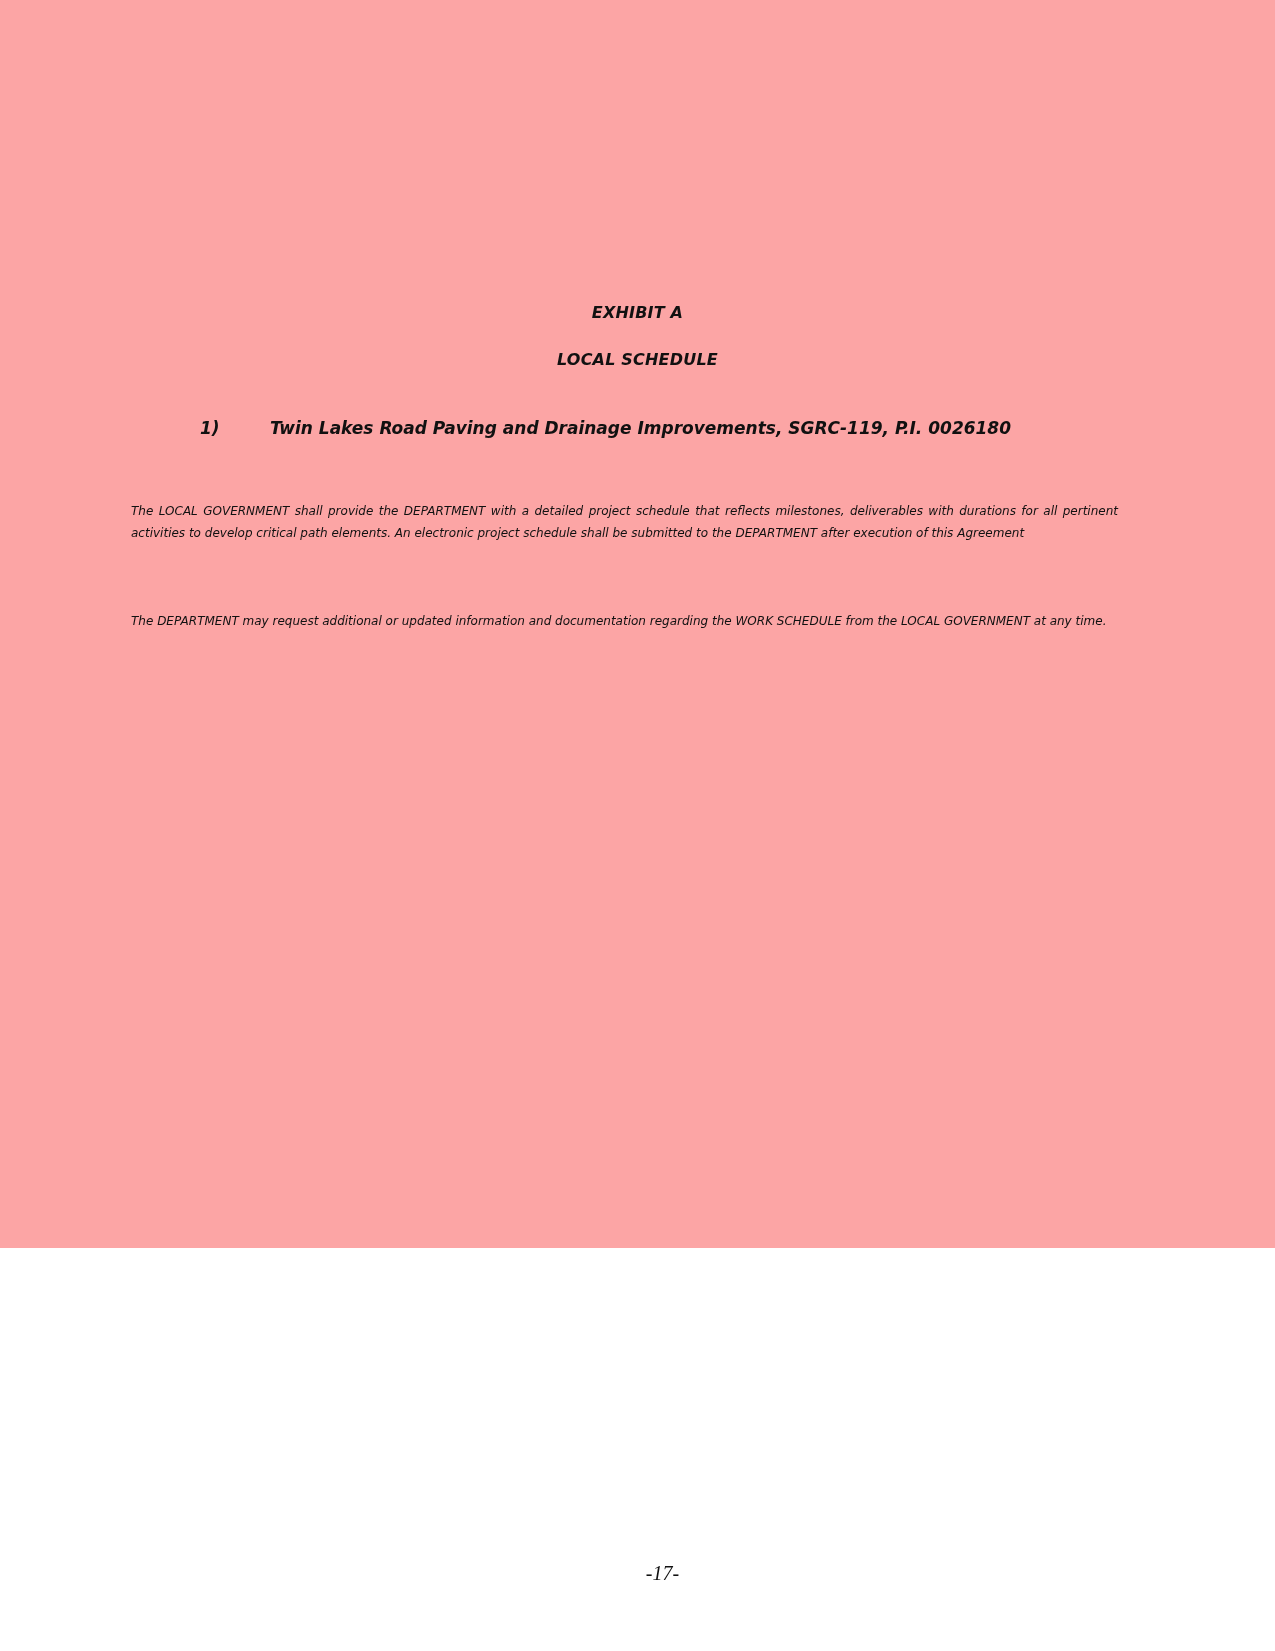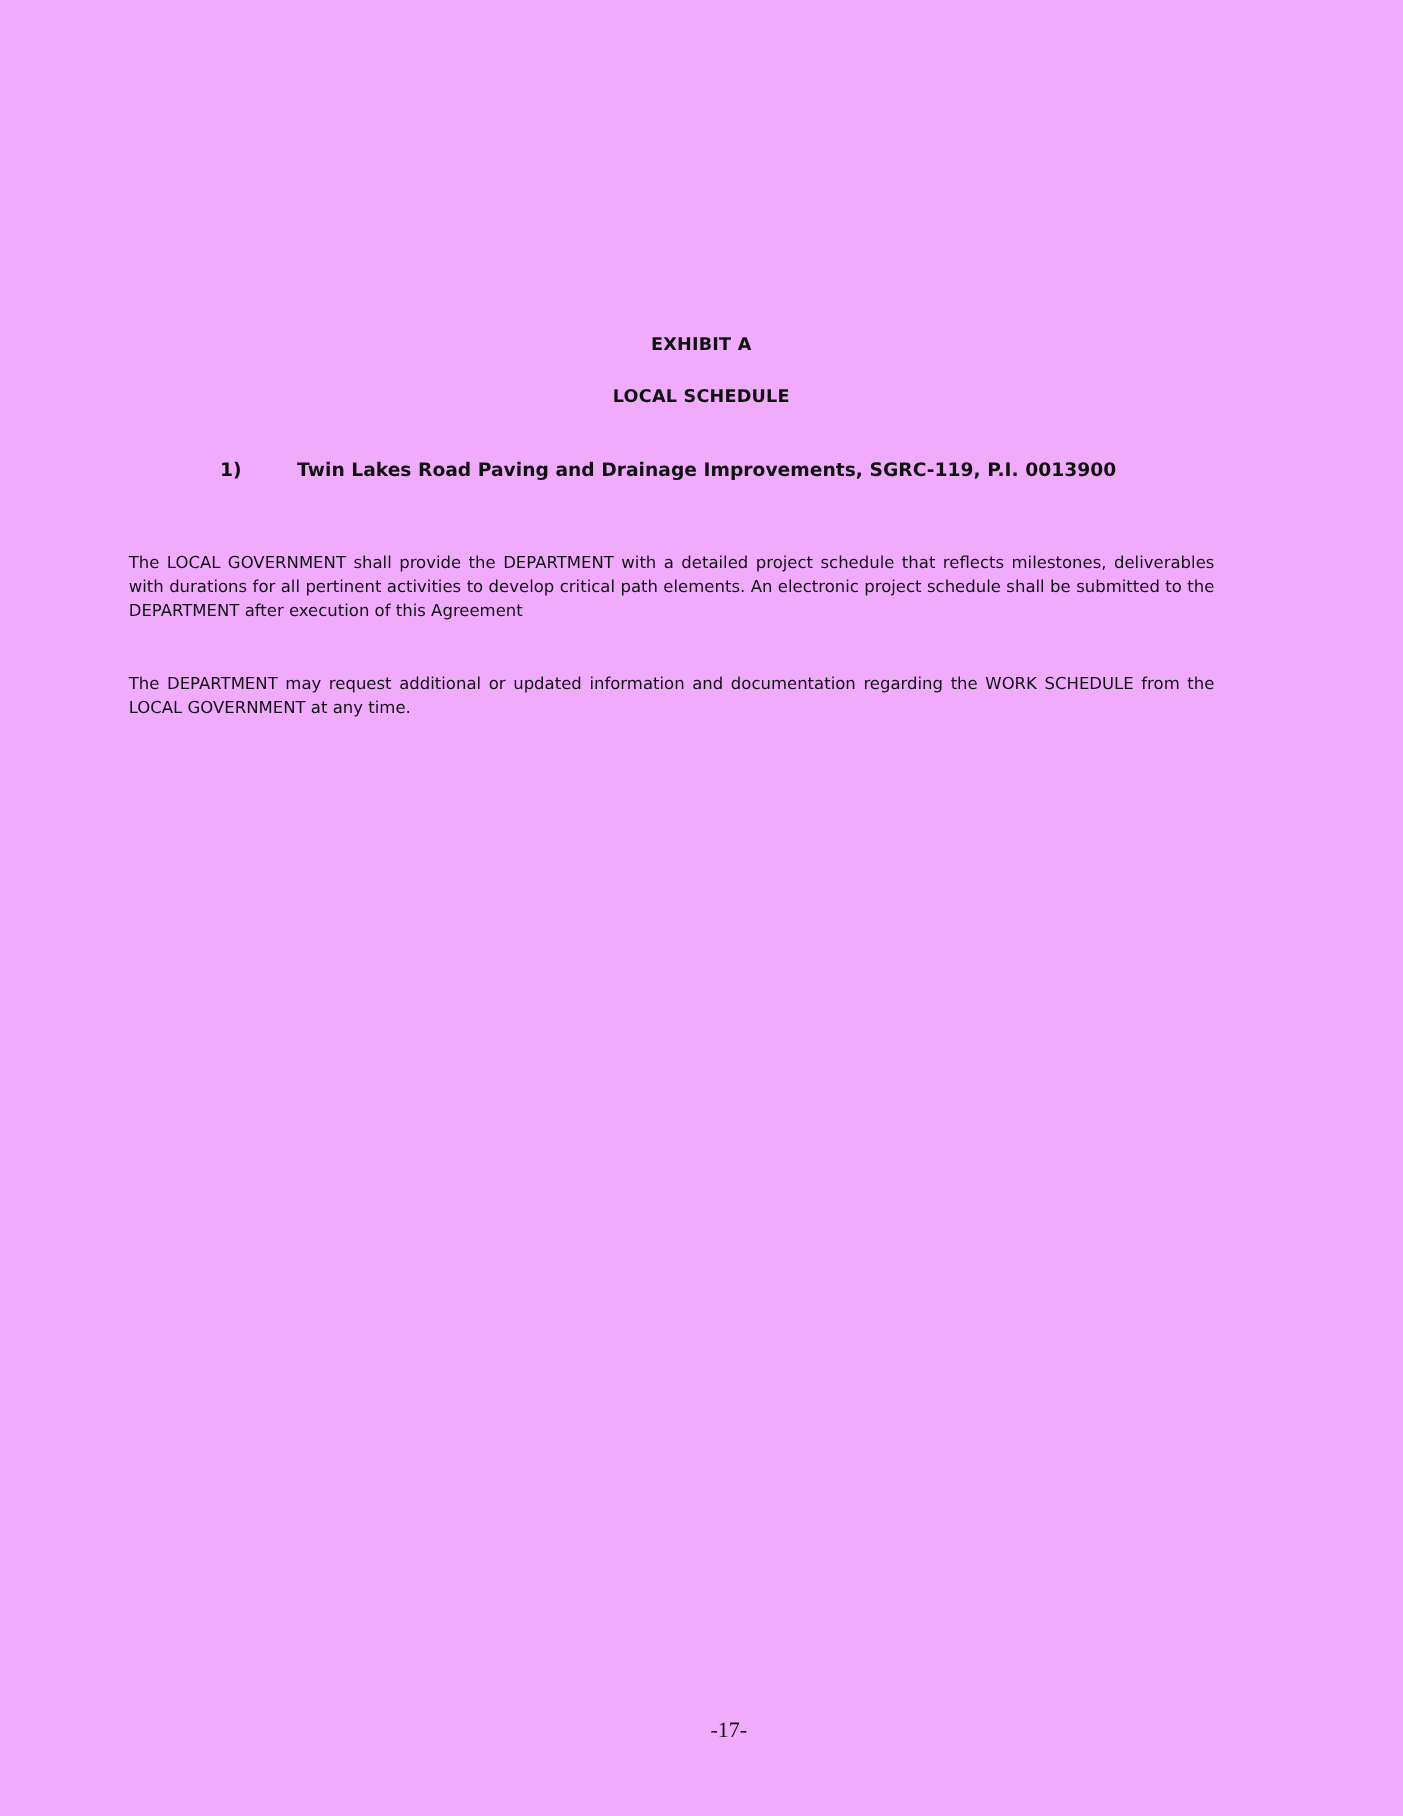--- a/index.html
+++ b/index.html
@@ -1,51 +1,51 @@
 <!DOCTYPE html>
 <html><head>
 <meta charset="utf-8">
 <style>
   html, body { margin: 0; padding: 0; background: #ffffff; }
   body { width: 1275px; height: 1651px; position: relative; overflow: hidden; color: #111; }
-  .page { position: absolute; left: 0; top: 0; width: 1275px; height: 1651px; background: #f0abfc; }
+  .page { position: absolute; left: 0; top: 0; width: 1275px; height: 1248px; background: #fca5a5; font-style: italic; }
   .heading {
     position: absolute; left: 0; width: 1275px; text-align: center;
     font-family: "DejaVu Sans", sans-serif; font-weight: bold; font-size: 16px; letter-spacing: 0.2px;
   }
   .h1 { top: 303px; }
   .h2 { top: 350px; }
   .item {
     position: absolute; top: 418px; left: 200px;
     font-family: "DejaVu Sans", sans-serif; font-weight: bold; font-size: 17px;
   }
   .item-num { position: absolute; left: 0; top: 0; }
   .item-text { position: absolute; left: 70px; top: 0; white-space: nowrap; }
   .para {
-    position: absolute; left: 117px; width: 987px;
-    font-family: "DejaVu Sans", sans-serif; font-size: 15px; line-height: 22px;
+    position: absolute; left: 131px; width: 987px;
+    font-family: "DejaVu Sans", sans-serif; font-size: 12px; line-height: 22px;
     text-align: justify; margin: 0;
   }
   .p1 { top: 500px; }
   .p2 { top: 590px; margin-top: 20px; }
   .p3 { top: 656px; }
   .page-number {
     position: absolute; top: 1562px; left: 0; width: 1275px; text-align: center;
     font-family: "Liberation Serif", serif; font-size: 20px; padding-left: 25px;
   }
 </style>
 </head>
 <body>
 
 <div class="page">
   <div class="heading h1">EXHIBIT A</div>
   <div class="heading h2">LOCAL SCHEDULE</div>
 
   <div class="item">
     <span class="item-num">1)</span>
-    <span class="item-text">Twin Lakes Road Paving and Drainage Improvements, SGRC-119, P.I. 0013900</span>
+    <span class="item-text">Twin Lakes Road Paving and Drainage Improvements, SGRC-119, P.I. 0026180</span>
   </div>
 
   <p class="para p1">The LOCAL GOVERNMENT shall provide the DEPARTMENT with a detailed project schedule that reflects milestones, deliverables with durations for all pertinent activities to develop critical path elements.  An electronic project schedule shall be submitted to the DEPARTMENT after execution of this Agreement</p>
   <p class="para p2">The DEPARTMENT may request additional or updated information and documentation regarding the WORK SCHEDULE from the LOCAL GOVERNMENT at any time.</p>
 
   <div class="page-number">-17-</div>
 </div>
 
 </body></html>

